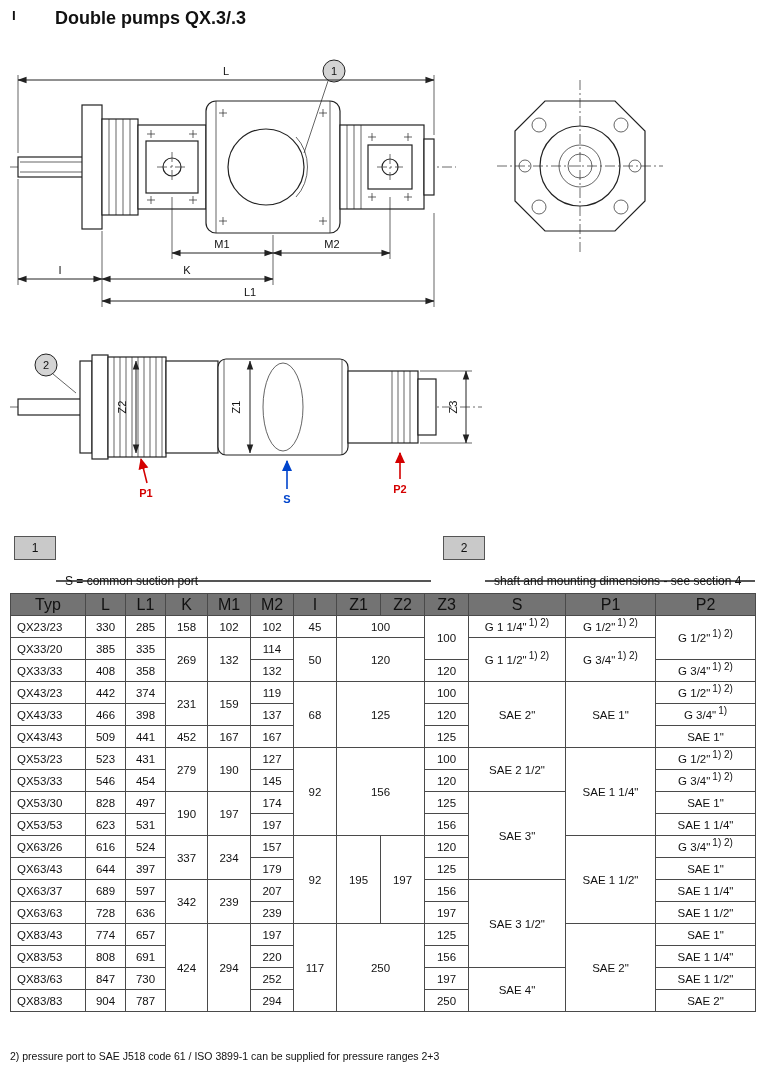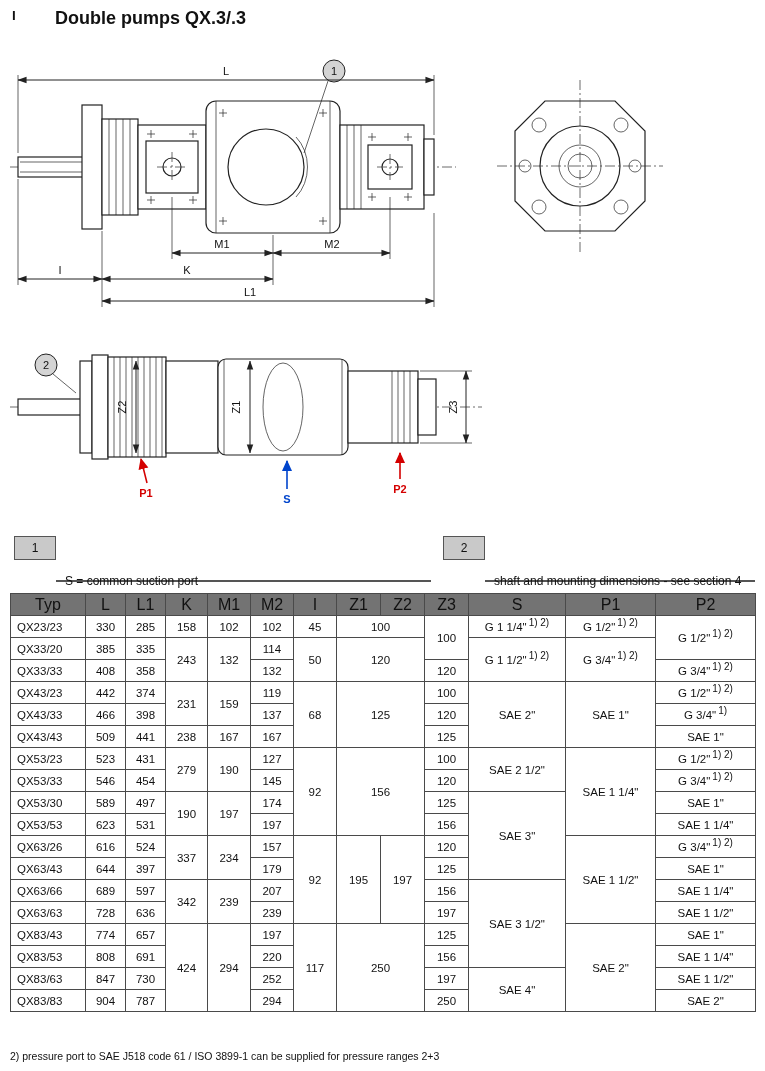--- a/index.html
+++ b/index.html
@@ -269,21 +269,21 @@
           <td colspan="2">100</td>
           <td rowspan="2">100</td>
           <td>G 1 1/4"<sup>1) 2)</sup></td>
           <td>G 1/2"<sup>1) 2)</sup></td>
           <td rowspan="2">G 1/2"<sup>1) 2)</sup></td>
         </tr>
         <tr>
           <td class="typ">QX33/20</td>
           <td>385</td>
           <td>335</td>
-          <td rowspan="2">243</td>
+          <td rowspan="2">269</td>
           <td rowspan="2">132</td>
           <td>114</td>
           <td rowspan="2">50</td>
           <td rowspan="2" colspan="2">120</td>
           <td rowspan="2">G 1 1/2"<sup>1) 2)</sup></td>
           <td rowspan="2">G 3/4"<sup>1) 2)</sup></td>
         </tr>
         <tr>
           <td class="typ">QX33/33</td>
           <td>408</td>
@@ -311,21 +311,21 @@
           <td>466</td>
           <td>398</td>
           <td>137</td>
           <td>120</td>
           <td>G 3/4"<sup>1)</sup></td>
         </tr>
         <tr>
           <td class="typ">QX43/43</td>
           <td>509</td>
           <td>441</td>
-          <td>238</td>
+          <td>452</td>
           <td>167</td>
           <td>167</td>
           <td>125</td>
           <td>SAE 1"</td>
         </tr>
         <tr>
           <td class="typ">QX53/23</td>
           <td>523</td>
           <td>431</td>
           <td rowspan="2">279</td>
@@ -341,21 +341,21 @@
         <tr>
           <td class="typ">QX53/33</td>
           <td>546</td>
           <td>454</td>
           <td>145</td>
           <td>120</td>
           <td>G 3/4"<sup>1) 2)</sup></td>
         </tr>
         <tr>
           <td class="typ">QX53/30</td>
-          <td>589</td>
+          <td>828</td>
           <td>497</td>
           <td rowspan="2">190</td>
           <td rowspan="2">197</td>
           <td>174</td>
           <td>125</td>
           <td rowspan="4">SAE 3"</td>
           <td>SAE 1"</td>
         </tr>
         <tr>
           <td class="typ">QX53/53</td>
@@ -381,21 +381,21 @@
         </tr>
         <tr>
           <td class="typ">QX63/43</td>
           <td>644</td>
           <td>397</td>
           <td>179</td>
           <td>125</td>
           <td>SAE 1"</td>
         </tr>
         <tr>
-          <td class="typ">QX63/66</td>
+          <td class="typ">QX63/37</td>
           <td>689</td>
           <td>597</td>
           <td rowspan="2">342</td>
           <td rowspan="2">239</td>
           <td>207</td>
           <td>156</td>
           <td rowspan="4">SAE 3 1/2"</td>
           <td>SAE 1 1/4"</td>
         </tr>
         <tr>

